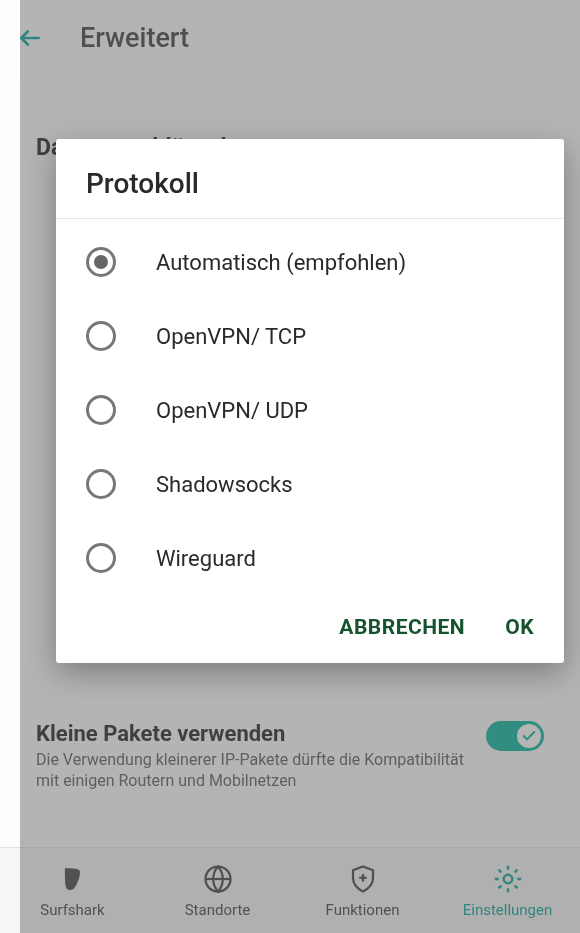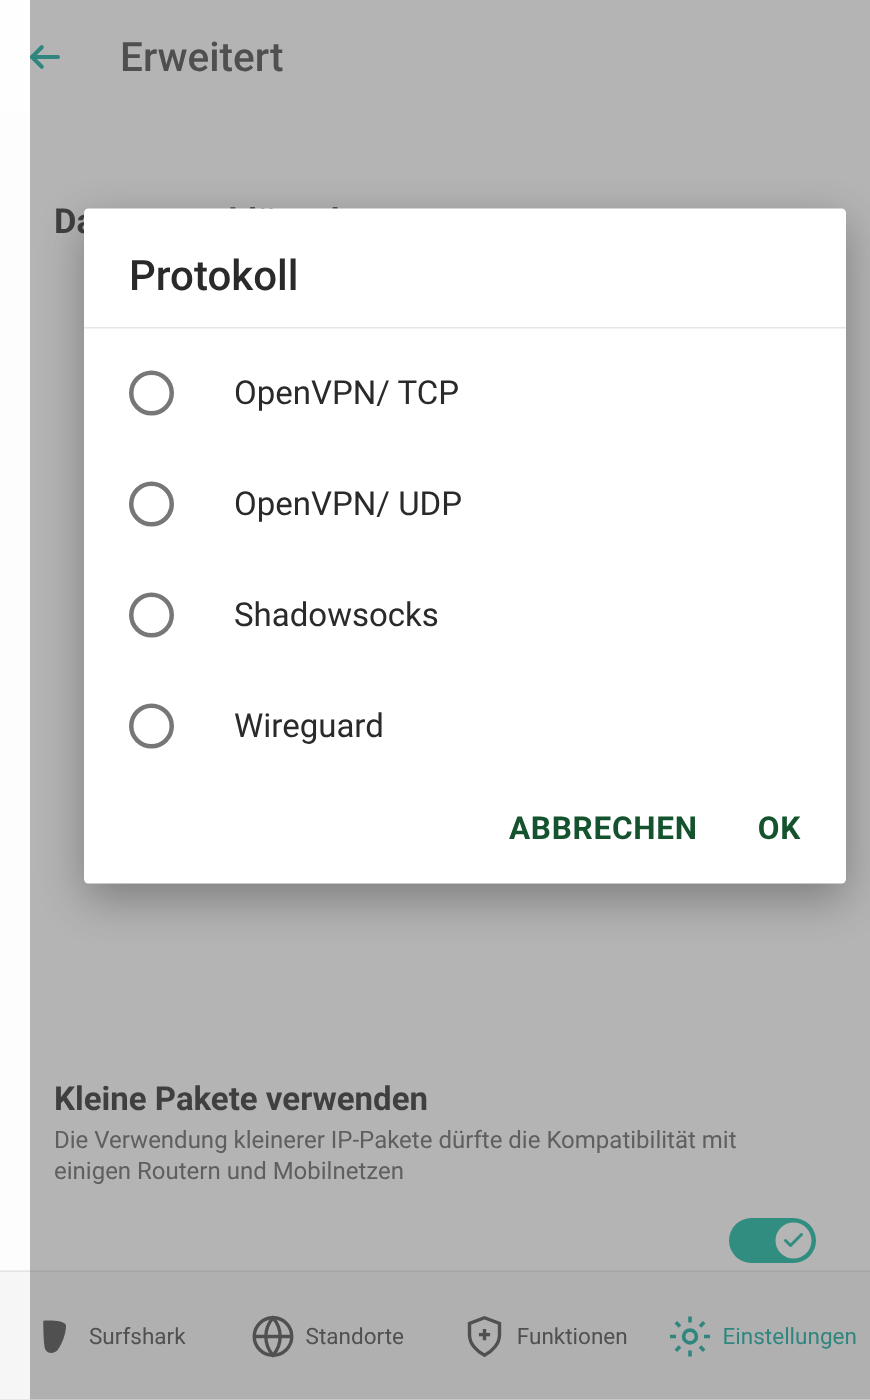--- a/index.html
+++ b/index.html
@@ -54,24 +54,23 @@
       font-size: 23px;
       font-weight: 700;
       color: #1e1e1e;
       margin-top: 26px;
     }
     .spacer-large {
       height: 560px;
     }
     .small-packets-row {
       display: flex;
-      align-items: flex-end;
+      align-items: flex-start;
       justify-content: space-between;
       gap: 20px;
-      flex-direction: column;
     }
     .small-packets-text {
       flex: 1;
     }
     .small-packets-title {
       font-size: 22px;
       font-weight: 700;
       color: #1e1e1e;
       margin-bottom: 4px;
     }
@@ -103,20 +102,21 @@
     }
     .bottom-nav {
       height: 86px;
       background: #f6f6f6;
       display: flex;
       border-top: 1px solid #e2e2e2;
     }
     .nav-item {
       flex: 1;
       display: flex;
+      flex-direction: column;
       align-items: center;
       justify-content: center;
       gap: 6px;
       color: #3e3e3e;
     }
     .nav-item.active {
       color: #00a698;
     }
     .nav-icon {
       width: 32px;
@@ -273,20 +273,26 @@
     </div>
   </div>
 </div>
 
 <div class="overlay">
   <div class="dialog">
     <div class="dialog-title">Protokoll</div>
     <div class="dialog-divider"></div>
     <div class="radio-list">
 
+      <div class="radio-item">
+        <div class="radio-outer">
+            <div class="radio-inner"></div>
+          </div>
+        <div class="radio-label">Automatisch (empfohlen)</div>
+      </div>
 
 
       <div class="radio-item">
         <div class="radio-outer"></div>
         <div class="radio-label">OpenVPN/ TCP</div>
       </div>
 
       <div class="radio-item">
         <div class="radio-outer"></div>
         <div class="radio-label">OpenVPN/ UDP</div>

